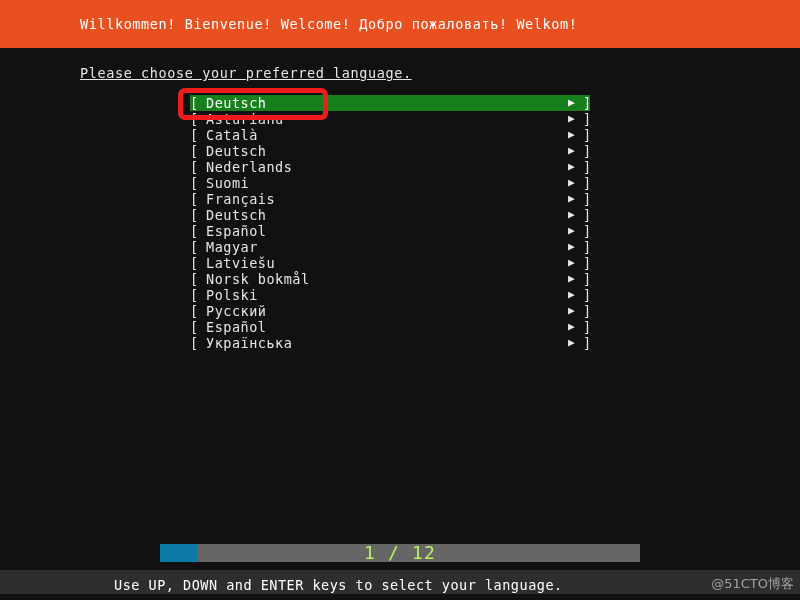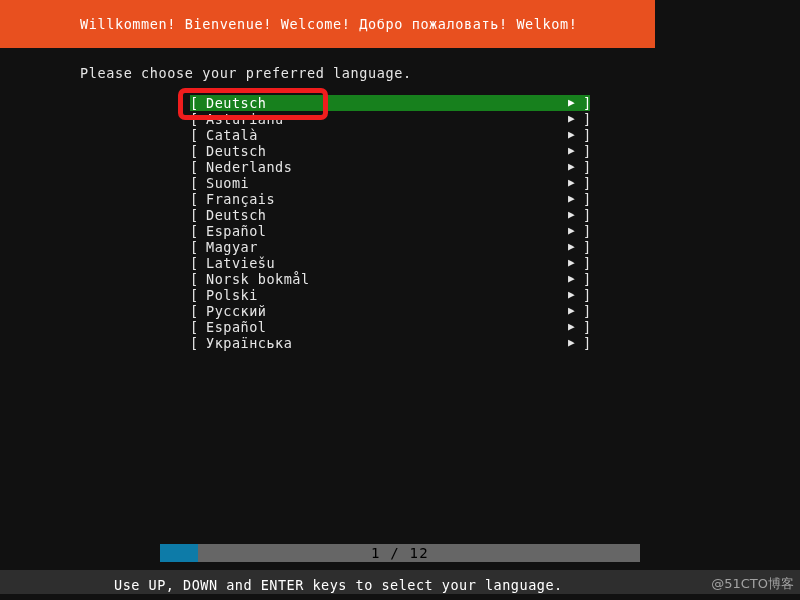--- a/index.html
+++ b/index.html
@@ -13,21 +13,21 @@
     height: 600px;
     background: #111111;
     overflow: hidden;
     font-family: "DejaVu Sans Mono", "Liberation Mono", monospace;
   }
 
   
   #header-bar {
     position: absolute;
     left: 0; top: 0;
-    width: 655px;
+    width: 800px;
     height: 48px;
     background: #e8501f;
   }
   #header-title {
     position: absolute;
     left: 80px;
     top: 16px;
     font-size: 13.5px;
     letter-spacing: 0.6px;
     color: #ffffff;
@@ -36,20 +36,21 @@
 
   
   #prompt-line {
     position: absolute;
     left: 80px;
     top: 65px;
     font-size: 13.5px;
     letter-spacing: 0.6px;
     color: #e6e6e6;
     white-space: pre;
+    text-decoration: underline;
   }
 
   
   #language-list {
     position: absolute;
     left: 190px;
     top: 95px;
     width: 400px;
   }
   .lang-row {
@@ -112,23 +113,23 @@
     width: 40px;
     background: #0d7ba8;
   }
   #progress-label {
     position: absolute;
     left: 0; top: 0;
     width: 480px;
     height: 18px;
     line-height: 18px;
     text-align: center;
-    font-size: 14px;
+    font-size: 18px;
     letter-spacing: 1.2px;
-    color: #000000;
+    color: #bef264;
     white-space: pre;
   }
 
   
   #footer-bar {
     position: absolute;
     left: 0;
     top: 570px;
     width: 800px;
     height: 24px;

